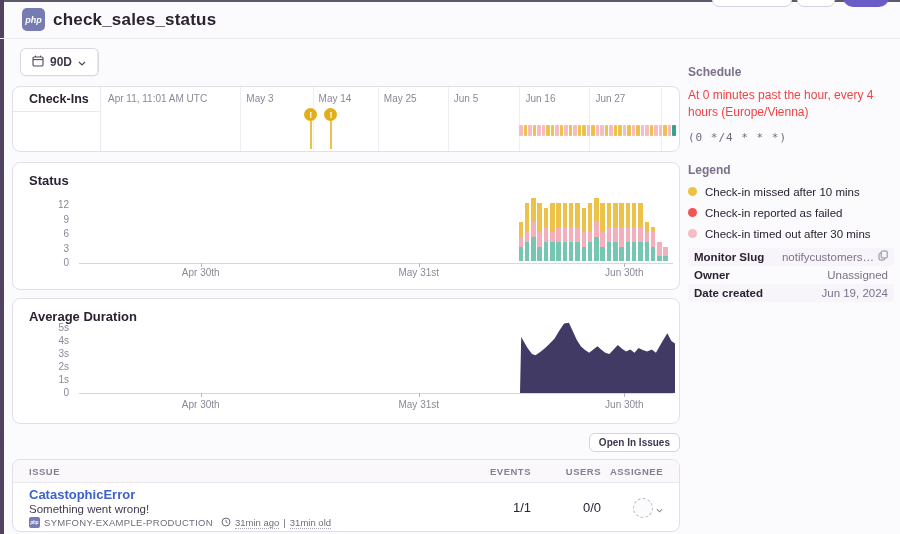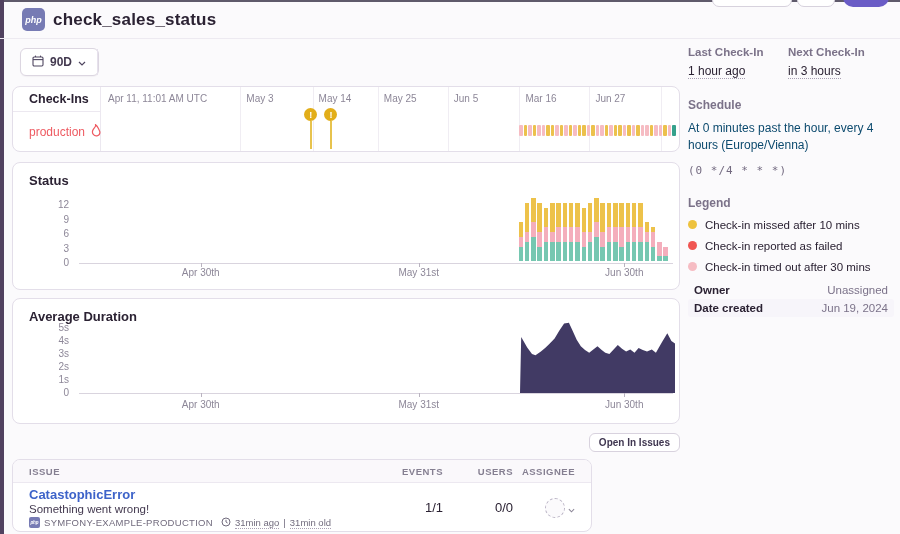--- a/index.html
+++ b/index.html
@@ -56,21 +56,21 @@
   .area-svg { position:absolute; left:66px; right:6px; top:16px; height:78px; width:596px; }
 
   
   .issue-tabs { position:absolute; left:12px; top:433px; display:inline-flex; height:19px; border:1px solid #d8d2de; border-radius:6px;
     overflow:hidden; background:#f5f3f7; }
   .issue-tab { padding:0 9px; font-size:10px; font-weight:700; color:#3f3650; display:flex; align-items:center; cursor:pointer; }
   .issue-tab.active { background:#fff; border-right:1px solid #d8d2de; border-radius:0 6px 6px 0; }
   .issue-tab.inactive { color:#554c63; }
   .open-issues-btn { position:absolute; right:220px; top:433px; height:19px; padding:0 9px; background:#fff; border:1px solid #d8d2de;
     border-radius:6px; font-size:10px; font-weight:700; color:#3f3650; display:flex; align-items:center; cursor:pointer; }
-  .issues-table { left:12px; top:459px; width:580px; height:73px; overflow:hidden; }
+  .issues-table { left:12px; top:459px; width:668px; height:73px; overflow:hidden; }
   .it-head { display:flex; align-items:center; height:23px; background:#faf8fb; border-bottom:1px solid #ece8f0;
     font-size:9.5px; font-weight:700; color:#857f91; letter-spacing:.5px; }
   .it-head .c-issue { flex:1; padding-left:16px; }
   .c-events,.c-users { width:70px; text-align:right; }
   .c-assignee { width:78px; text-align:right; padding-right:16px; }
   .it-row { display:flex; align-items:center; height:49px; }
   .it-issue { flex:1; padding-left:16px; }
   .issue-link { font-size:13px; font-weight:700; color:#3d63c9; cursor:pointer; }
   .issue-sub { font-size:11.5px; color:#43394f; margin-top:1px; }
   .issue-meta { display:flex; align-items:center; gap:4px; margin-top:2px; font-size:9.5px; color:#716b7d; }
@@ -82,21 +82,21 @@
   .assignee-cell { display:flex; justify-content:flex-end; align-items:center; gap:3px; }
   .avatar-dashed { width:20px; height:20px; border-radius:50%; border:1px dashed #b9b2c4; background:#fbfafc; }
 
   
   .sidebar { position:absolute; left:688px; top:46px; width:206px; }
   .sb-2col { display:flex; }
   .sb-col { width:100px; }
   .sb-label { font-size:11.5px; font-weight:600; color:#7b7289; }
   .sb-value { margin-top:6px; font-size:12px; color:#2b2233; display:inline-block; }
   .sb-heading { margin-top:19px; font-size:12px; font-weight:600; color:#7b7289; }
-  .sb-text { margin-top:8px; font-size:12px; color:#0c4a6e; line-height:1.45; width:200px; }
+  .sb-text { margin-top:8px; font-size:12px; color:#ef4444; line-height:1.45; width:200px; }
   .sb-cron { margin-top:9px; font-family:"DejaVu Sans Mono","Liberation Mono",monospace; font-size:11px; color:#736a80; letter-spacing:1px; }
   .legend-item { display:flex; align-items:center; gap:8px; margin-top:9px; }
   .legend-dot { width:9px; height:9px; border-radius:50%; }
   .legend-label { font-size:11.5px; color:#2b2233; }
   .kv-rows { margin-top:8px; }
   .kv-row { display:flex; justify-content:space-between; align-items:center; height:18px; padding:0 6px; border-radius:3px; }
   .kv-row.alt { background:#f7f5fa; }
   .kv-key { font-size:11.5px; font-weight:700; color:#2b2233; }
   .kv-val { font-size:11.5px; color:#7b7289; display:flex; align-items:center; gap:4px; }
 </style>
@@ -126,39 +126,33 @@
       <span><svg width="8" height="5" viewBox="0 0 8 5">
             <polyline points="1,1 4,4 7,1" fill="none" stroke="#4f4660" stroke-width="1.2"></polyline>
           </svg></span>
     </div>
     <div class="filter-sep"></div>
   </div>
 
   <div class="panel checkins-panel">
     <div class="ci-left">
       <div class="ci-title">Check-Ins</div>
-      <div class="ci-env">
-        <span>production</span>
-        <span><svg width="11" height="13" viewBox="0 0 11 13">
-              <path d="M5.6.8C6 3 3.9 4.1 3 5.9c-.8 1.5-.7 3.2.3 4.5.9 1.2 2.5 1.8 4 1.4 1.6-.5 2.7-2 2.6-3.7-.1-1.1-.7-2-1.2-3C8 3.8 7.6 2.3 5.6.8z" fill="none" stroke="#ee5a61" stroke-width="1.2"></path>
-            </svg></span>
-      </div>
     </div>
     <div class="timeline" id="timeline">
         <span class="tl-date" style="left: 7px;">Apr 11, 11:01 AM UTC</span>
         <div class="grid-v" style="left: 24.1%;"></div>
         <span class="tl-date" style="left: calc(24.1% + 6px);">May 3</span>
         <div class="grid-v" style="left: 36.6%;"></div>
         <span class="tl-date" style="left: calc(36.6% + 6px);">May 14</span>
         <div class="grid-v" style="left: 47.9%;"></div>
         <span class="tl-date" style="left: calc(47.9% + 6px);">May 25</span>
         <div class="grid-v" style="left: 60%;"></div>
         <span class="tl-date" style="left: calc(60% + 6px);">Jun 5</span>
         <div class="grid-v" style="left: 72.4%;"></div>
-        <span class="tl-date" style="left: calc(72.4% + 6px);">Mar 16</span>
+        <span class="tl-date" style="left: calc(72.4% + 6px);">Jun 16</span>
         <div class="grid-v" style="left: 84.5%;"></div>
         <span class="tl-date" style="left: calc(84.5% + 6px);">Jun 27</span>
         <div class="grid-v" style="left: 96.9%;"></div>
         <div class="ticks-bar" style="left: 72.4%; width: 27.1%;">
           <span class="tick" style="background: rgb(246, 188, 195);"></span>
           <span class="tick" style="background: rgb(236, 193, 76);"></span>
           <span class="tick" style="background: rgb(246, 188, 195);"></span>
           <span class="tick" style="background: rgb(236, 193, 76);"></span>
           <span class="tick" style="background: rgb(246, 188, 195);"></span>
           <span class="tick" style="background: rgb(246, 188, 195);"></span>
@@ -395,50 +389,50 @@
       <div class="c-assignee assignee-cell">
         <span class="avatar-dashed"></span>
         <span><svg width="7" height="5" viewBox="0 0 8 5">
               <polyline points="1,1 4,4 7,1" fill="none" stroke="#8d8798" stroke-width="1.2"></polyline>
             </svg></span>
       </div>
     </div>
   </div>
 
   <div class="sidebar">
-    <div class="sb-2col">
-      <div class="sb-col">
-        <div class="sb-label">Last Check-In</div>
-        <span class="sb-value dotted-u">1 hour ago</span>
-      </div>
-      <div class="sb-col">
-        <div class="sb-label">Next Check-In</div>
-        <span class="sb-value dotted-u">in 3 hours</span>
-      </div>
-    </div>
 
     <div class="sb-heading">Schedule</div>
     <div class="sb-text">At 0 minutes past the hour, every 4 hours (Europe/Vienna)</div>
     <div class="sb-cron">(0 */4 * * *)</div>
 
     <div class="sb-heading">Legend</div>
     <div class="legend-item">
       <span class="legend-dot" style="background: rgb(238, 194, 62);"></span>
       <span class="legend-label">Check-in missed after 10 mins</span>
     </div>
     <div class="legend-item">
       <span class="legend-dot" style="background: rgb(240, 85, 82);"></span>
       <span class="legend-label">Check-in reported as failed</span>
     </div>
     <div class="legend-item">
       <span class="legend-dot" style="background: rgb(246, 188, 195);"></span>
       <span class="legend-label">Check-in timed out after 30 mins</span>
     </div>
 
     <div class="kv-rows">
+      <div class="kv-row alt">
+        <span class="kv-key">Monitor Slug</span>
+        <span class="kv-val">
+          <span>notifycustomers…</span>
+          <span><svg width="10" height="11" viewBox="0 0 10 11">
+                <rect x="3.2" y="1" width="6" height="7" rx="1" fill="none" stroke="#8d8798" stroke-width="1"></rect>
+                <path d="M6.8 8.4v.6a1 1 0 0 1-1 1H2a1 1 0 0 1-1-1V4.3a1 1 0 0 1 1-1h1" fill="none" stroke="#8d8798" stroke-width="1"></path>
+              </svg></span>
+        </span>
+      </div>
       <div class="kv-row">
         <span class="kv-key">Owner</span>
         <span class="kv-val">Unassigned</span>
       </div>
       <div class="kv-row alt">
         <span class="kv-key">Date created</span>
         <span class="kv-val">Jun 19, 2024</span>
       </div>
     </div>
   </div>

